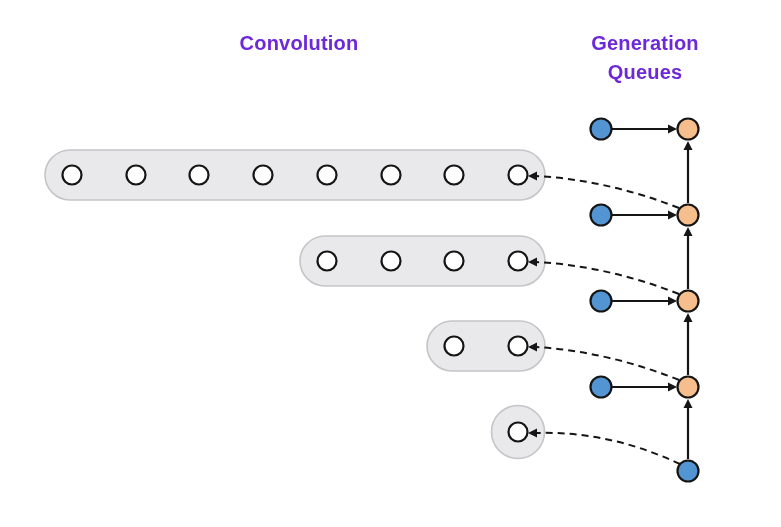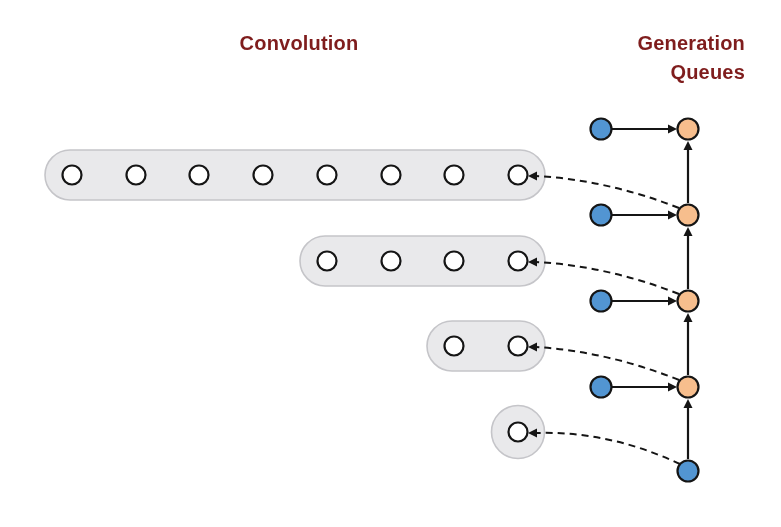--- a/index.html
+++ b/index.html
@@ -19,25 +19,25 @@
     position: absolute;
     inset: 0;
   }
   .fig-title {
     position: absolute;
     top: 29px;
     text-align: center;
     font-size: 20px;
     line-height: 29px;
     font-weight: 700;
-    color: #7f1d1d;
+    color: #6d28d9;
     letter-spacing: 0.2px;
   }
   .fig-title.left  { left: 149px; width: 300px; }
-  .fig-title.right { left: 545px; width: 200px; text-align: right; }
+  .fig-title.right { left: 545px; width: 200px; }
 </style>
 </head>
 <body>
 
 <div class="canvas">
 
   <div class="fig-title left">
     <div>Convolution</div>
   </div>
 

